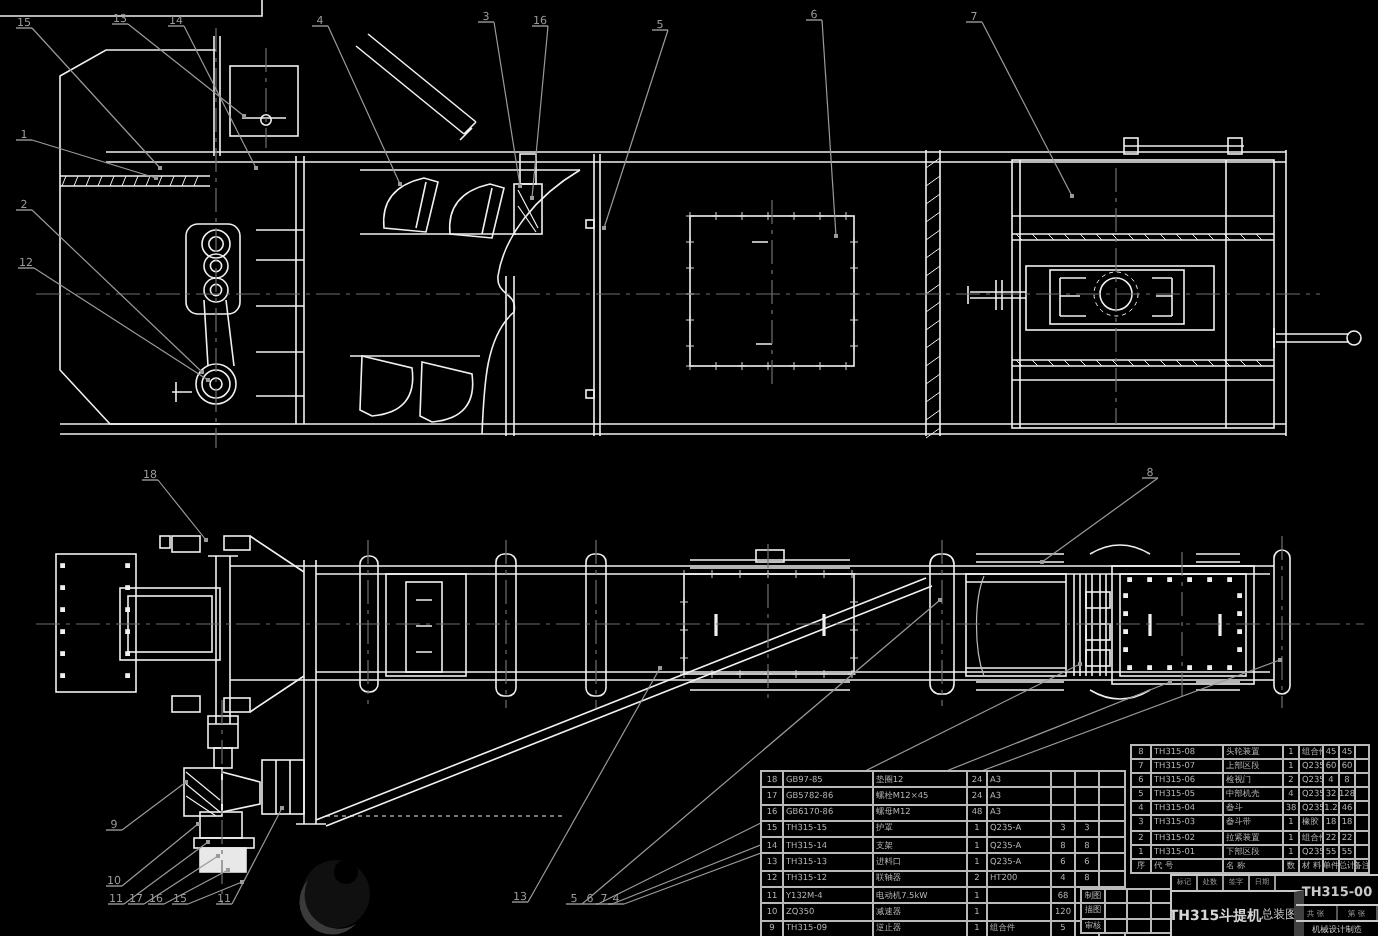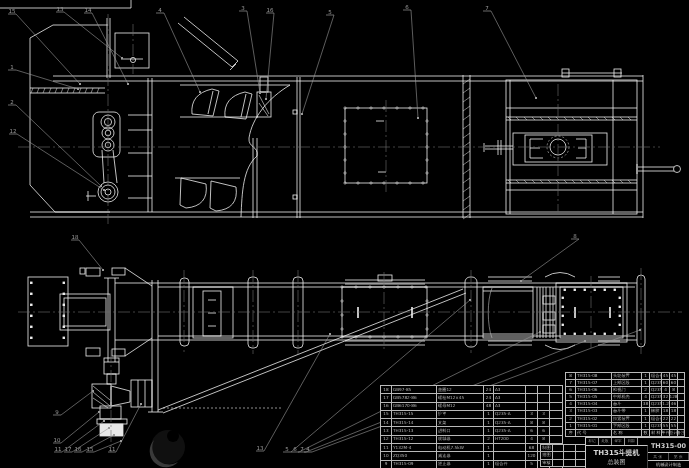--- a/index.html
+++ b/index.html
@@ -15,22 +15,22 @@
   #bom-right{left:565px;top:372px;grid-template-columns:9px 35px 29px 7px 11px 7px 7px 6px;grid-auto-rows:6.1px;}
   #bom-head{left:565px;top:429px;grid-template-columns:9px 35px 29px 7px 11px 7px 7px 6px;grid-auto-rows:6.1px;}
   
   #sig-grid{left:540px;top:444px;grid-template-columns:11px 10px 11px 10px;grid-auto-rows:6.3px;}
   #title-block{position:absolute;left:585px;top:437px;width:103px;height:30px;
                border:1px solid #c9c9c9;background:#000;}
   #title-block .abs{position:absolute;color:#c9c9c9;overflow:hidden;white-space:nowrap;}
   #tb-strip{left:0;top:0;width:61px;height:7px;display:grid;
             grid-template-columns:12px 12px 12px 12px 11px;gap:1px;background:#9a9a9a;}
   #tb-strip span{background:#000;color:#9a9a9a;font-size:3.6px;line-height:7px;text-align:center;}
-  #tb-title{left:0;top:7px;width:61px;height:23px;border-top:1px solid #c9c9c9;border-right:1px solid #404040;
-            display:flex;flex-direction:column;align-items:center;justify-content:center;}
+  #tb-title{left:0;top:7px;width:61px;height:23px;border-top:1px solid #c9c9c9;border-right:5px solid #404040;
+            display:flex;flex-direction:row;align-items:center;justify-content:center;}
   #tb-title .l1{font-size:7px;font-weight:bold;color:#d6d6d6;}
   #tb-title .l2{font-size:6px;color:#c9c9c9;}
   #tb-no{left:62px;top:1px;width:41px;height:13px;display:flex;align-items:center;justify-content:center;
          font-size:6.5px;font-weight:bold;color:#d6d6d6;}
   #tb-sheets{left:62px;top:14px;width:41px;height:7px;border-top:1px solid #c9c9c9;display:flex;}
   #tb-sheets span{flex:1;font-size:3.8px;color:#9a9a9a;line-height:7px;text-align:center;border-right:1px solid #555;}
   #tb-org{left:62px;top:22px;width:41px;height:8px;border-top:1px solid #c9c9c9;
           font-size:4.2px;color:#aaa;line-height:8px;text-align:center;}
 </style>
 </head>

